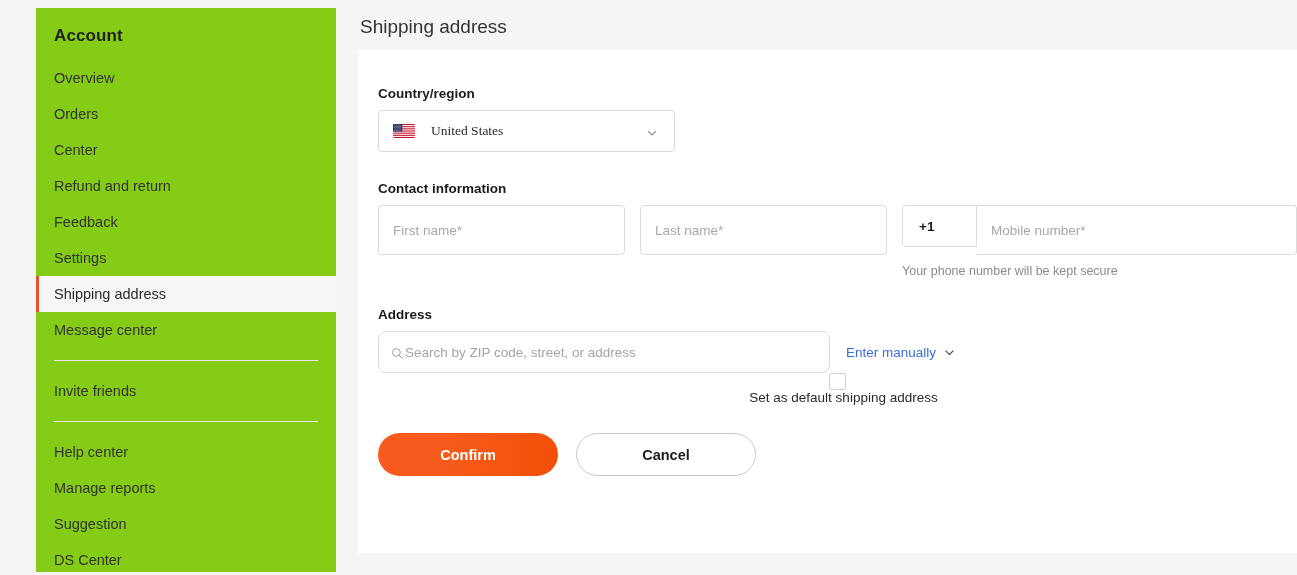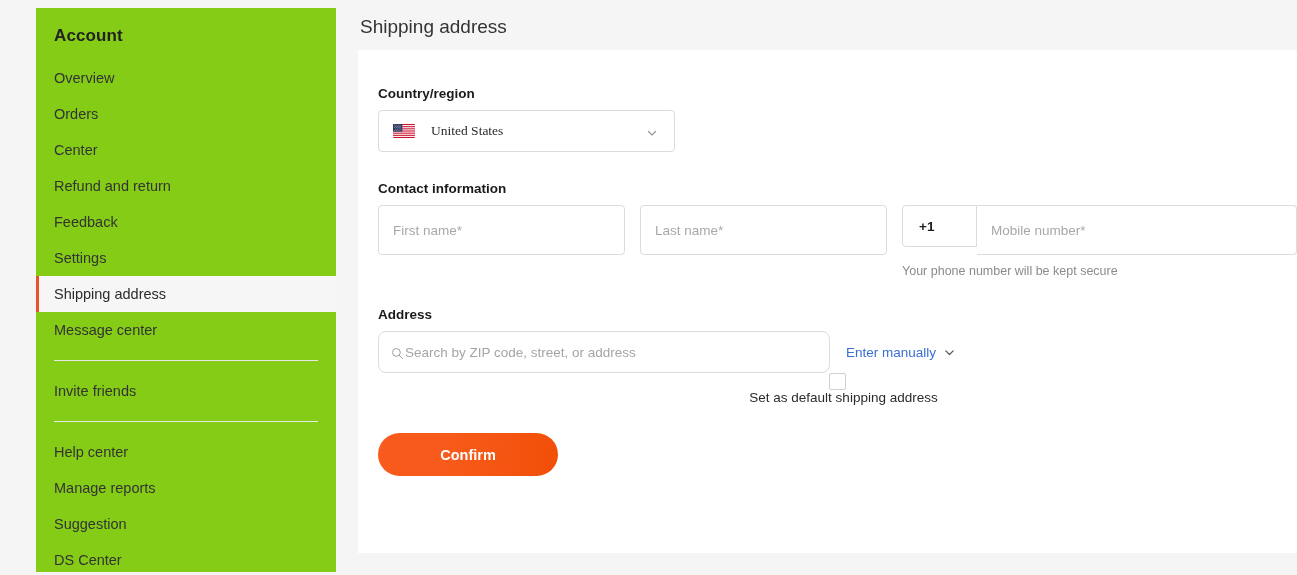--- a/index.html
+++ b/index.html
@@ -446,17 +446,18 @@
         </div>
       </div>
 
       <div class="check-row">
         <span class="checkbox"></span>
         <span class="check-label">Set as default shipping address</span>
       </div>
 
       <div class="btn-row">
         <button class="btn btn-confirm">Confirm</button>
+        <button class="btn btn-cancel">Cancel</button>
       </div>
 
     </div>
   </div>
 </div>
 
 </body></html>

